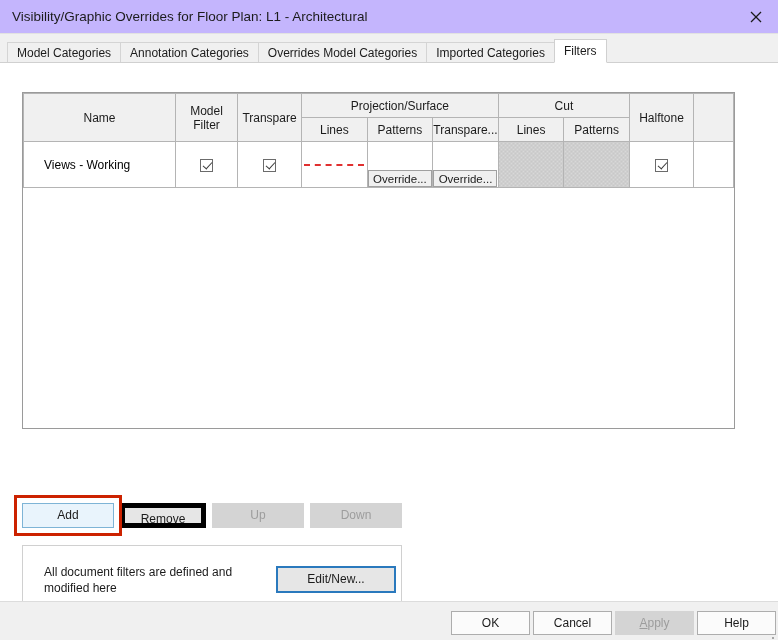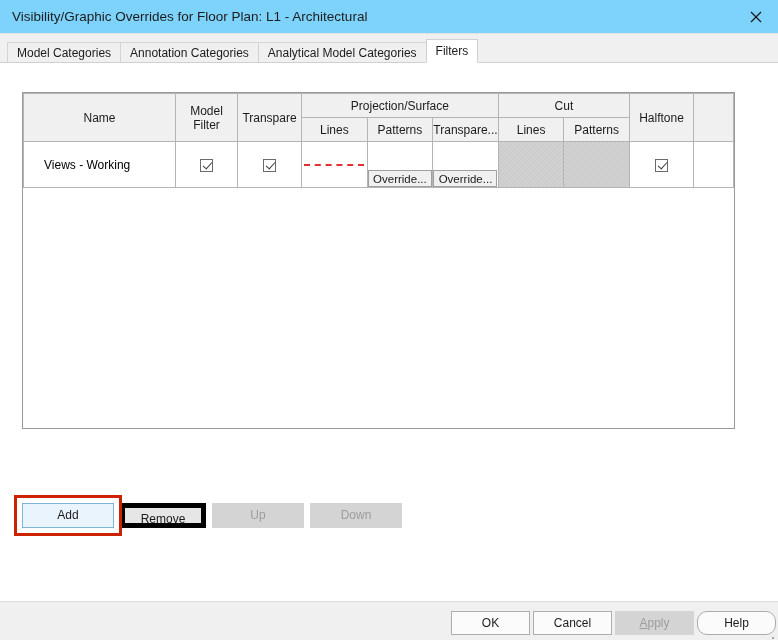--- a/index.html
+++ b/index.html
@@ -15,21 +15,21 @@
     color: #000000;
     overflow: hidden;
     position: relative;
   }
 
   
   .titlebar {
     position: absolute;
     left: 0; top: 0;
     width: 778px; height: 34px;
-    background: #7dd3fc;
+    background: #c4b5fd;
     border-bottom: 1px solid #e2e2e2;
     box-sizing: border-box;
   }
   .title-text {
     position: absolute;
     left: 12px; top: 9px;
     font-size: 13.5px;
     color: #1c1c1c;
     white-space: nowrap;
   }
@@ -289,21 +289,21 @@
     cursor: default;
   }
   .fbtn.disabled {
     background: #d4d4d4;
     border: 1px solid #d4d4d4;
     color: #9d9d9d;
   }
   #ok-button     { left: 451px; }
   #cancel-button { left: 533px; }
   #apply-button  { left: 615px; }
-  #help-button   { left: 697px; border-radius: 10px; }
+  #help-button   { left: 697px; }
   .uline { text-decoration: underline; }
 
   .grip {
     position: absolute;
     right: 3px; bottom: 3px;
     width: 12px; height: 12px;
   }
   .grip i {
     position: absolute;
     width: 2px; height: 2px;
@@ -321,21 +321,22 @@
       <line x1="1" y1="1" x2="11" y2="11" stroke="#1b1b1b" stroke-width="1.2"></line>
       <line x1="11" y1="1" x2="1" y2="11" stroke="#1b1b1b" stroke-width="1.2"></line>
     </svg>
   </div>
 </div>
 
 <div class="tabstrip">
   <div class="tabs">
     <div class="tab">Model Categories</div>
     <div class="tab">Annotation Categories</div>
-    <div class="tab">Analytical Model Categories</div>
+    <div class="tab">Overrides Model Categories</div>
+    <div class="tab">Imported Categories</div>
     <div class="tab active">Filters</div>
   </div>
 </div>
 
 <div class="content">
 
   <div class="table-frame">
     <table class="grid">
       <thead>
         <tr>
@@ -386,20 +387,24 @@
       </tbody>
     </table>
   </div>
 
   <div class="btn hover" id="add-button">Add</div>
   <div class="btn" id="remove-button">Remove</div>
   <div class="btn disabled" id="up-button">Up</div>
   <div class="btn disabled" id="down-button">Down</div>
   <div class="annot-box"></div>
 
+  <div class="infobox">
+    <div class="infotext">All document filters are defined and modified here</div>
+    <div class="btn focus" id="editnew-button">Edit/New...</div>
+  </div>
 
 </div>
 
 <div class="footer">
   <div class="fbtn" id="ok-button">OK</div>
   <div class="fbtn" id="cancel-button">Cancel</div>
   <div class="fbtn disabled" id="apply-button"><span class="uline">A</span><span>pply</span></div>
   <div class="fbtn" id="help-button">Help</div>
   <div class="grip">
     <i style="left:9px; top:0;"></i>

